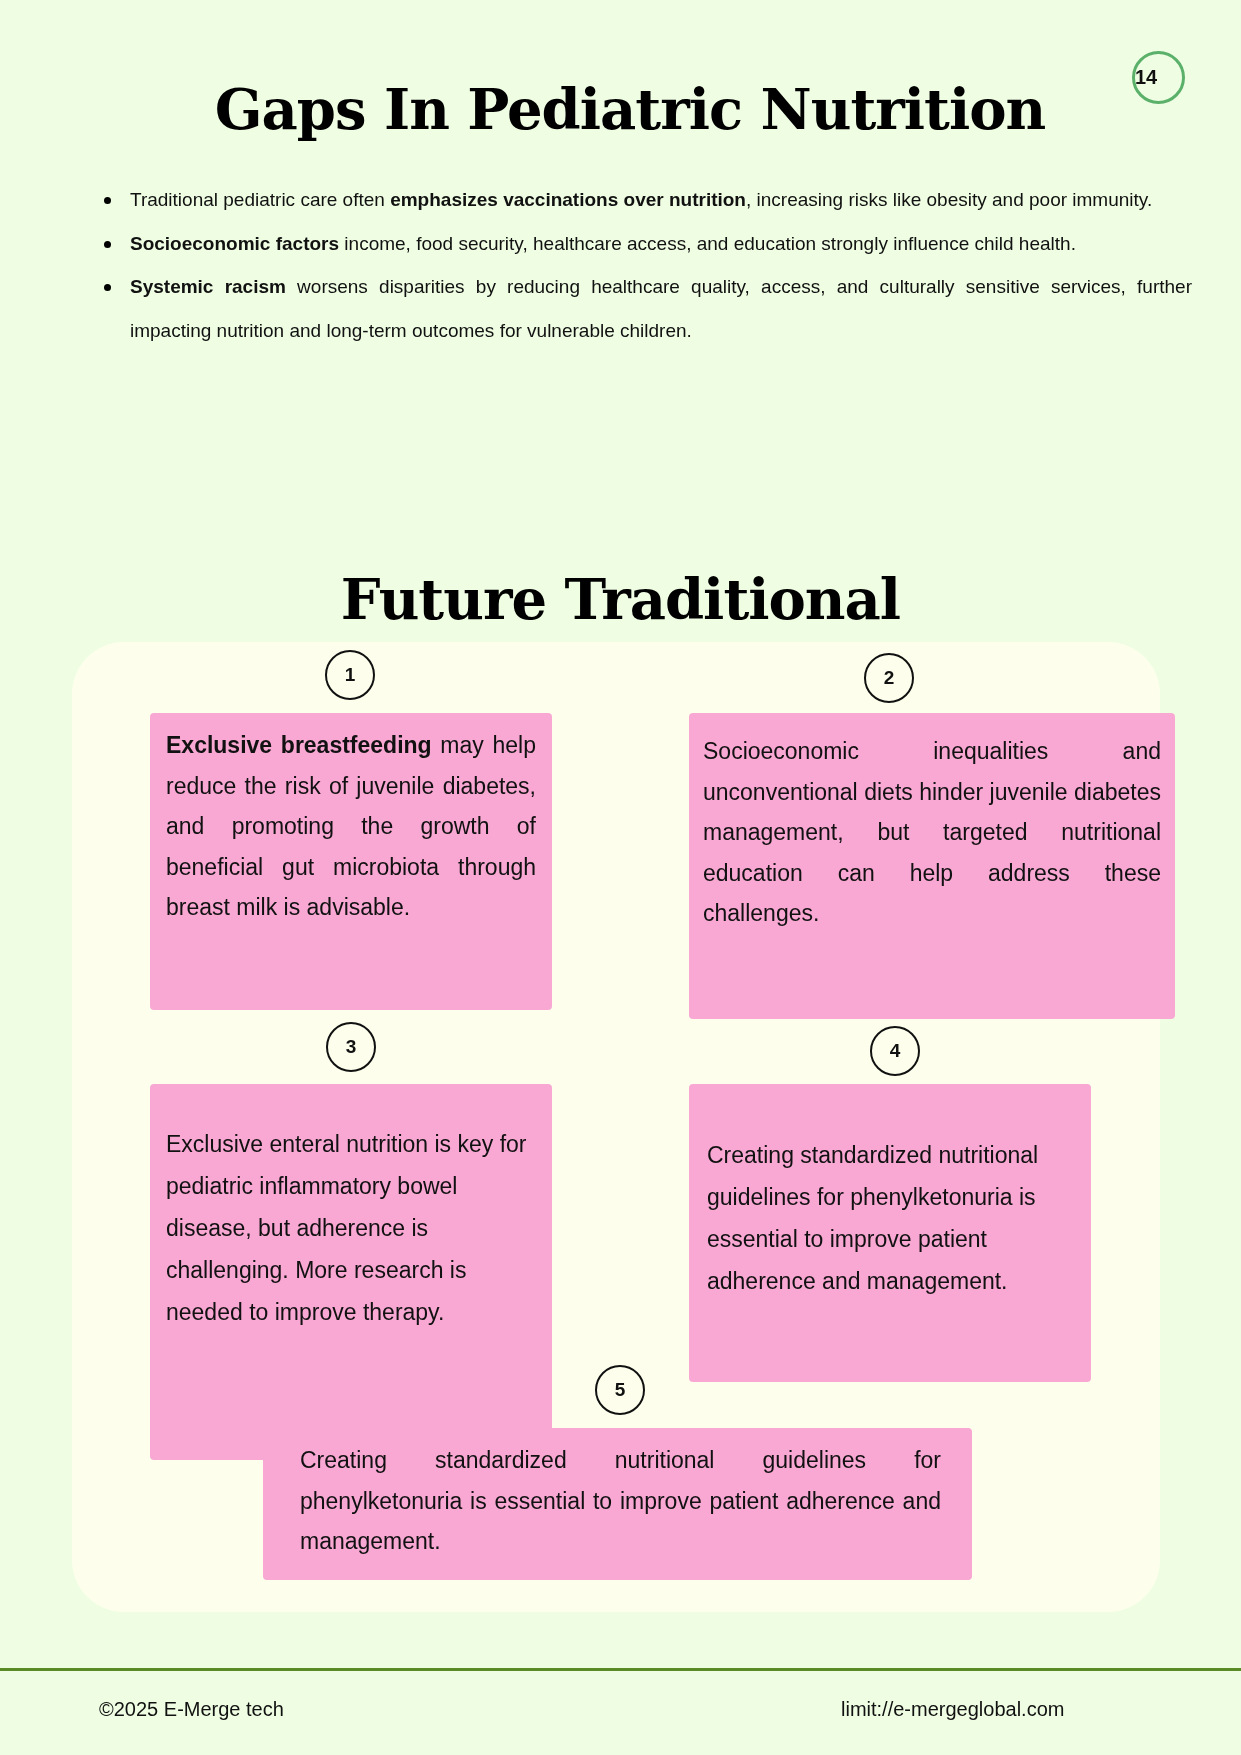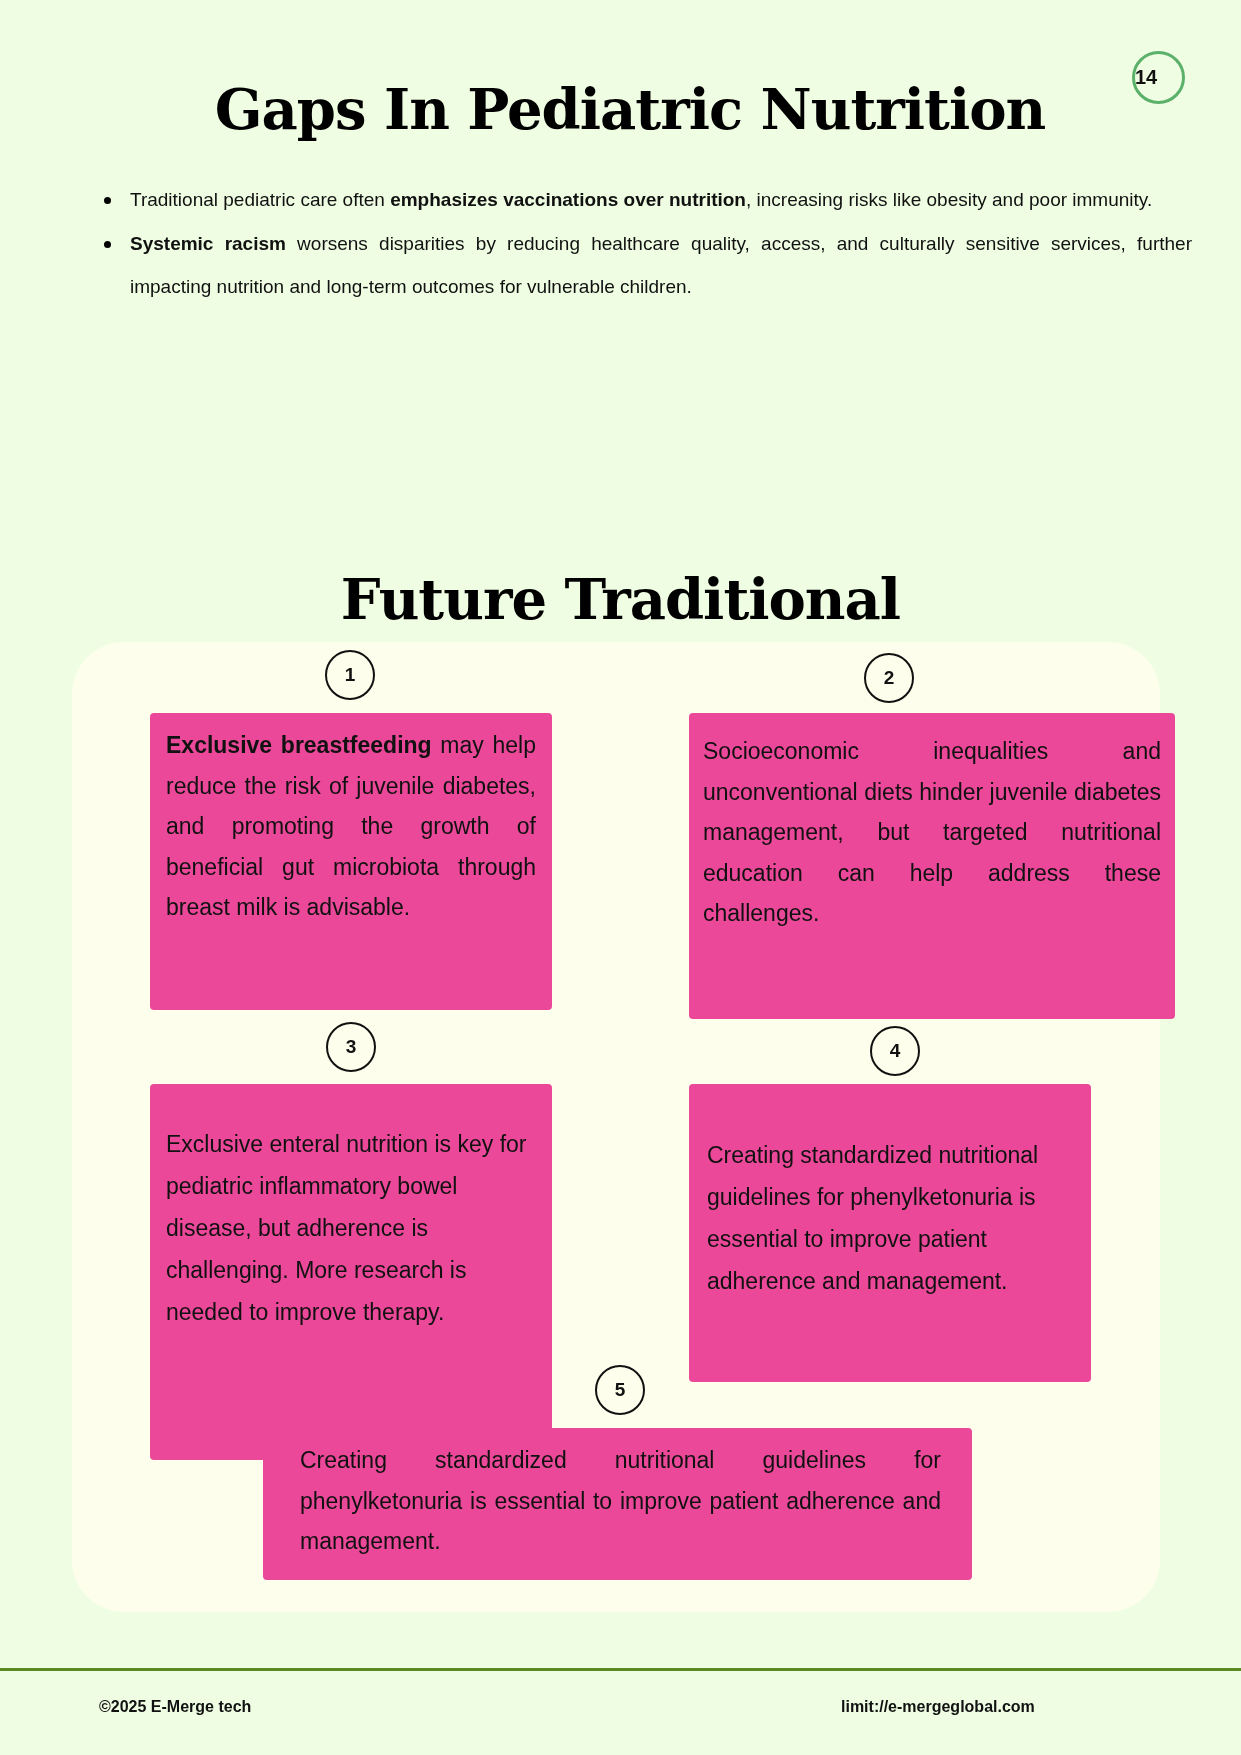--- a/index.html
+++ b/index.html
@@ -38,45 +38,46 @@
     position:absolute; left:72px; top:642px; width:1088px; height:970px;
     background:#fdffec; border-radius:52px;
   }
   .num {
     position:absolute; width:50px; height:50px; border:2px solid #111;
     border-radius:50%; box-sizing:border-box;
     display:flex; align-items:center; justify-content:center;
     font-weight:bold; font-size:19px; background:transparent;
   }
   .card {
-    position:absolute; background:#ec4899; border-radius:4px; box-sizing:border-box;
+    position:absolute; background:#f9a8d4; border-radius:4px; box-sizing:border-box;
     font-size:23px; color:#111;
   }
   .card p { margin:0; }
   .card.justify { text-align:justify; }
   .footer-line {
     position:absolute; left:0; top:1668px; width:1241px; height:3px; background:#5a8a25;
   }
   .footer-left, .footer-right {
-    position:absolute; top:1698px; font-weight:bold; font-size:16px; color:#111;
+    position:absolute; top:1698px; font-weight:normal; font-size:20px; color:#111;
   }
   .footer-left { left:99px; }
   .footer-right { left:841px; }
 </style>
 </head>
 <body>
 
 <div class="page-badge">
   <span>14</span>
 </div>
 
 <h1 class="title main">Gaps In Pediatric Nutrition</h1>
 
 <ul class="bullets">
   <li><span>Traditional pediatric care often </span><b>emphasizes vaccinations over nutrition</b><span>, increasing risks like obesity and poor immunity.</span></li>
+  <li><span></span><b>Socioeconomic factors</b><span> income, food security, healthcare access, and education strongly influence child health.</span></li>
   <li><span></span><b>Systemic racism</b><span> worsens disparities by reducing healthcare quality, access, and culturally sensitive services, further impacting nutrition and long-term outcomes for vulnerable children.</span></li>
 </ul>
 
 <h1 class="title future">Future Traditional</h1>
 
 <div class="panel"></div>
 
 <div class="num" style="left:325px; top:650px;">
   <span>1</span>
 </div>

